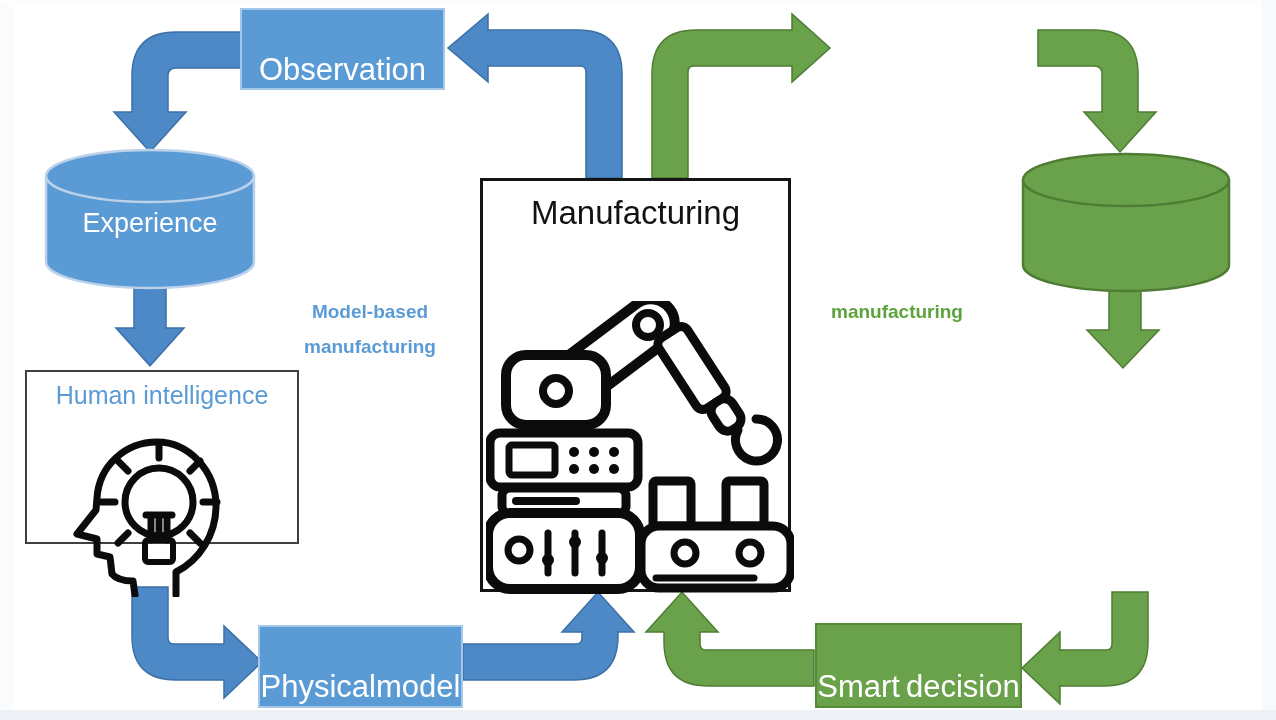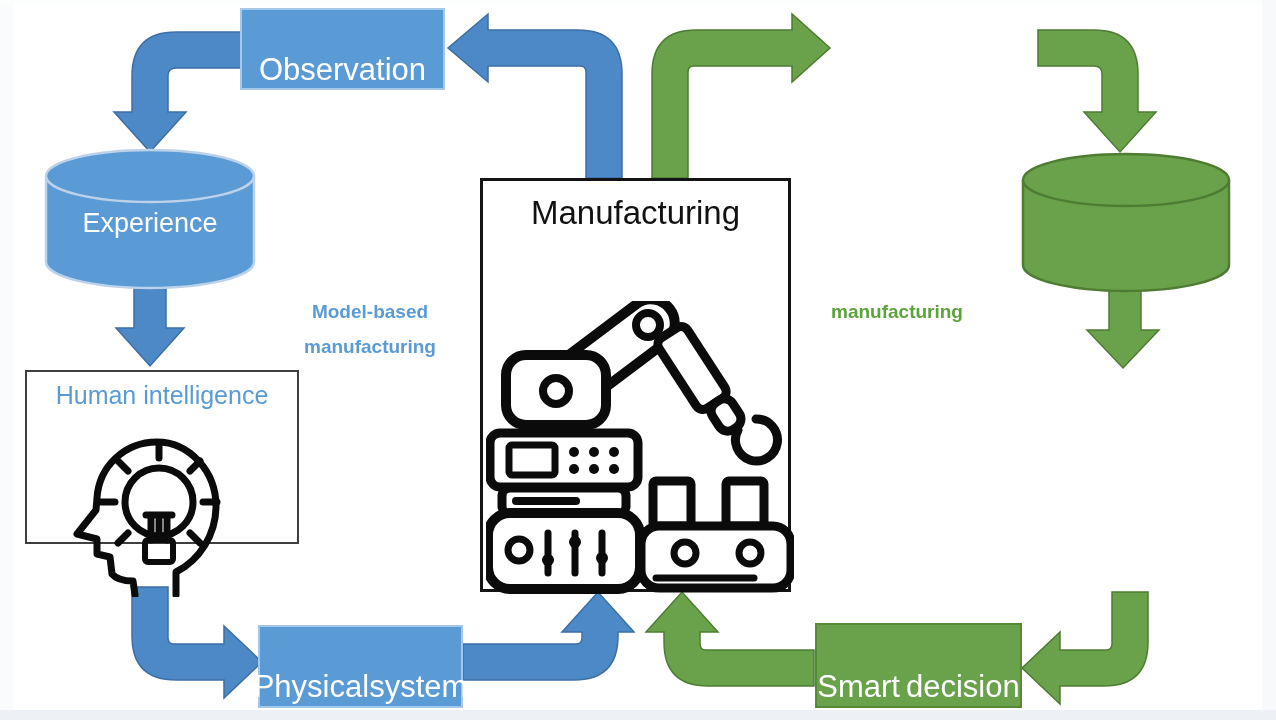--- a/index.html
+++ b/index.html
@@ -156,21 +156,21 @@
           <circle cx="62" cy="259" r="6"></circle>
             <circle cx="89" cy="241" r="6"></circle>
             <circle cx="116" cy="257" r="6"></circle>
         </g>
       </g>
     </svg>
   </div>
 
   <div class="node box-blue two-line" style="left:258px;top:625px;width:205px;height:83px;">
     <div>Physical</div>
-    <div>system</div>
+    <div>model</div>
   </div>
 
   <div class="node box-green two-line" style="left:815px;top:623px;width:207px;height:85px;gap:6px;">
     <div>Smart</div>
     <div>decision</div>
   </div>
 
   <div class="edge edge-left"></div>
   <div class="edge edge-top"></div>
   <div class="edge edge-right"></div>

